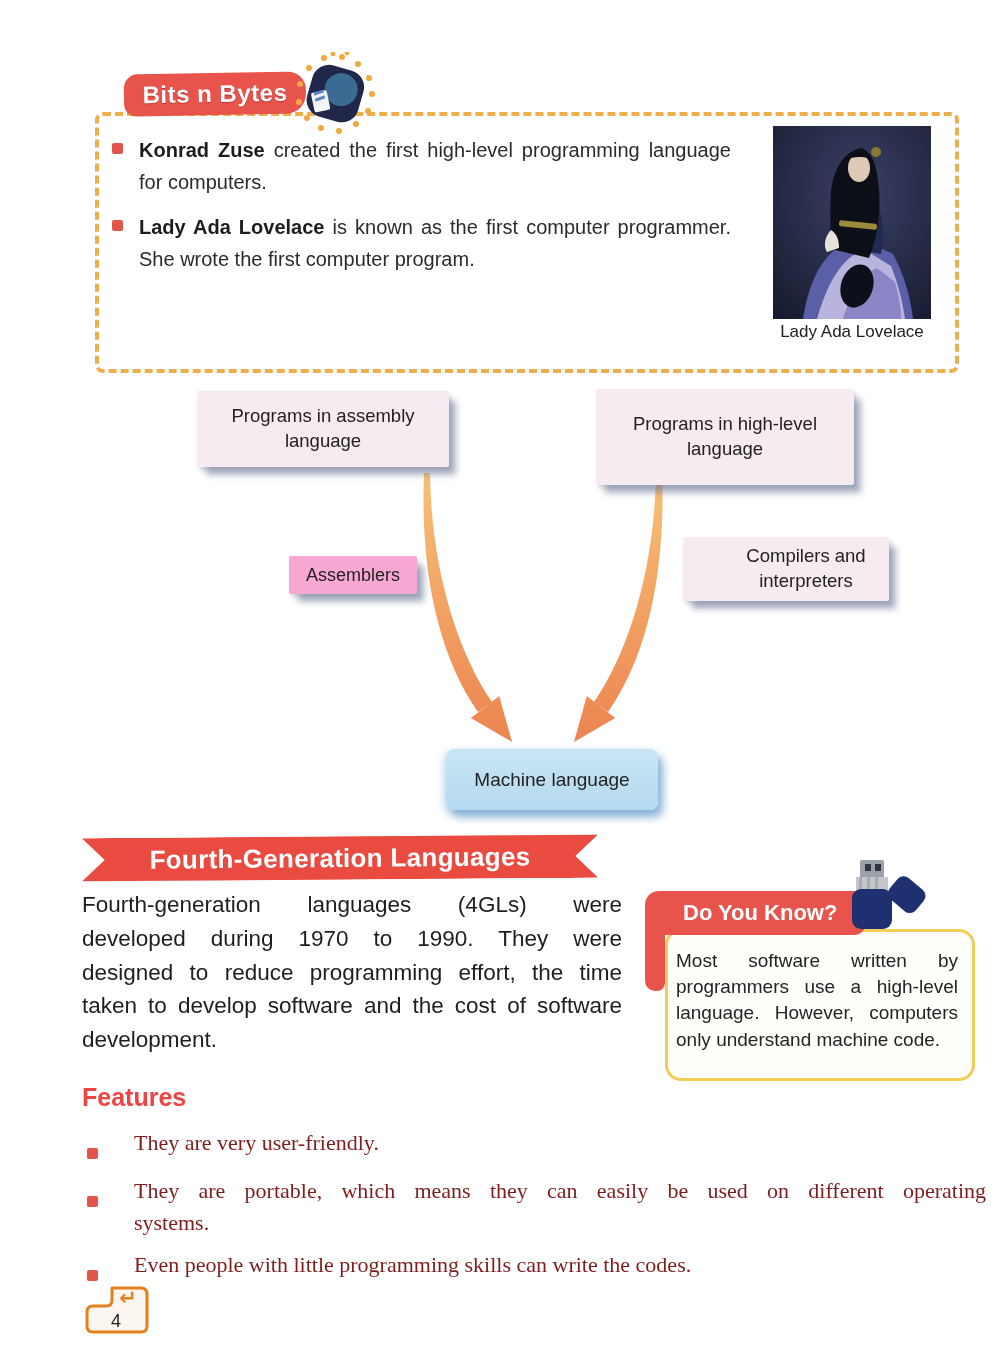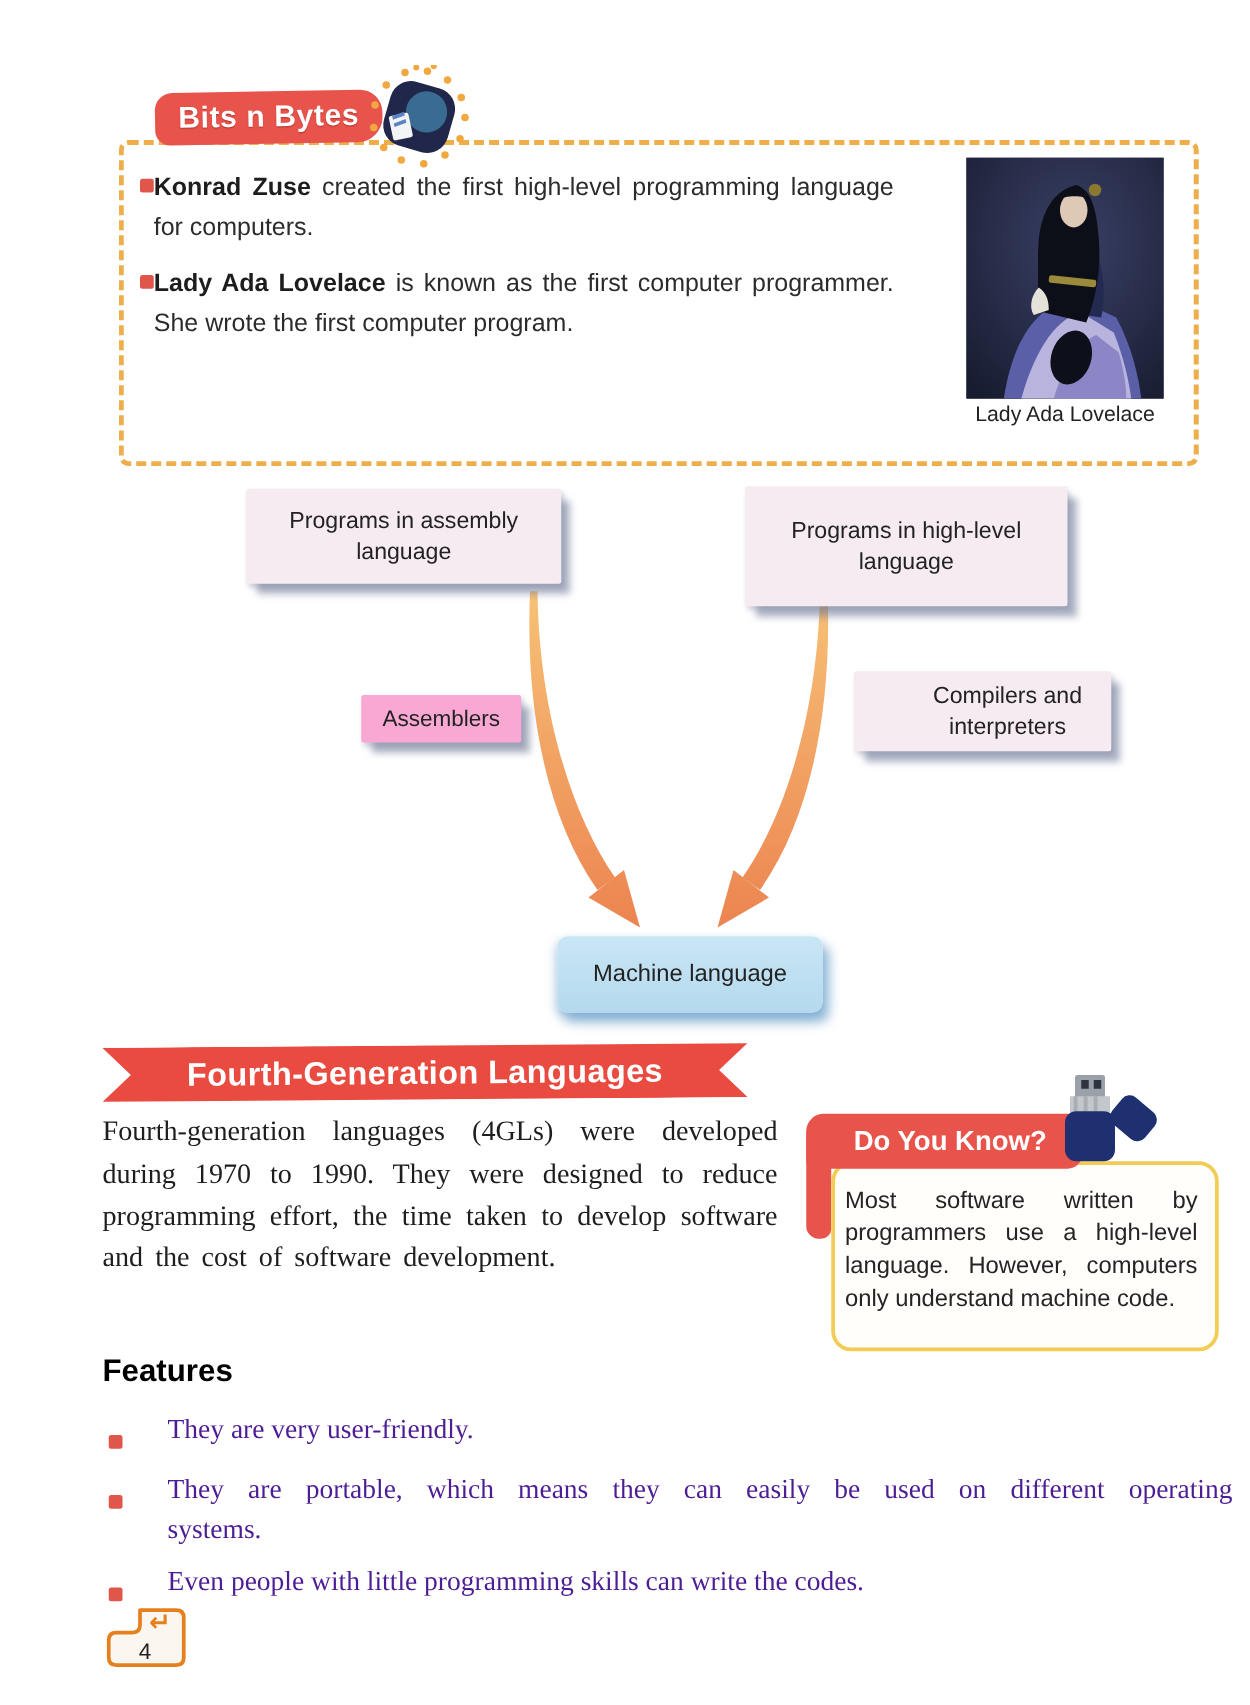--- a/index.html
+++ b/index.html
@@ -11,21 +11,21 @@
   .badge-bits{left:124px;top:73px;width:182px;height:42px;background:#e8544b;
     border-radius:14px 18px 20px 12px;transform:rotate(-1deg);
     display:flex;align-items:center;justify-content:center;z-index:3;}
   .badge-bits span{color:#fff;font-weight:bold;font-size:24px;letter-spacing:.5px;
     text-shadow:0 1px 1px rgba(120,20,20,.4);}
 
   
   .dashed-box{left:95px;top:112px;width:856px;height:253px;border:4px dashed #efae4c;
     border-radius:8px;z-index:1;}
   .bits-list{left:112px;top:134px;width:648px;z-index:2;}
-  .b-item{display:flex;margin-bottom:13px;}
+  .b-item{display:flex;gap:16px;margin-bottom:13px;}
   .sq{flex:0 0 11px;width:11px;height:11px;background:#e0564a;border-radius:2px;margin-top:9px;}
   .b-text{font-size:20px;line-height:1.6;text-align:justify;color:#2b2b2b;width:592px;}
   .b-text b{font-weight:bold;color:#1d1d1d;}
 
   
   .ada-fig{left:773px;top:126px;width:158px;height:193px;z-index:2;}
   .ada-cap{left:757px;top:322px;width:190px;text-align:center;font-size:17px;color:#222;z-index:2;}
 
   
   .dbox{display:flex;align-items:center;justify-content:center;text-align:center;
@@ -41,38 +41,38 @@
     box-shadow:5px 7px 9px rgba(115,165,205,.8),-2px 3px 8px rgba(140,180,215,.5);}
   .arrows-svg{left:0;top:0;width:1000px;height:850px;pointer-events:none;z-index:1;}
 
   
   .banner{left:82px;top:836px;width:516px;height:44px;background:#ea4b41;
     transform:rotate(-.5deg);
     clip-path:polygon(0% 0%,100% 2%,95.6% 50%,100% 100%,0% 98%,4.4% 50%);
     display:flex;align-items:center;justify-content:center;z-index:2;}
   .banner span{color:#fff;font-weight:bold;font-size:26px;letter-spacing:.3px;}
 
-  .para{left:82px;top:888px;width:540px;font-family:Liberation Serif, serif;
+  .para{left:82px;top:888px;width:540px;font-family:Liberation Sans, sans-serif;
     font-size:22.5px;line-height:1.5;text-align:justify;word-spacing:4px;color:#1e1e1e;}
 
   
   .dyk-strip{left:645px;top:905px;width:20px;height:86px;background:#e8544b;
     border-radius:0 0 8px 10px;z-index:1;}
   .dyk-tab{left:645px;top:891px;width:205px;height:44px;background:#e8544b;
     border-radius:14px 12px 12px 6px;display:flex;align-items:center;z-index:3;padding-left:16px;}
   .dyk-tab span{color:#fff;font-weight:bold;font-size:22px;padding-left:22px;}
   .dyk-box{left:665px;top:929px;width:310px;height:152px;background:#fffefb;
     border:3px solid #f2cd55;border-radius:16px;z-index:2;box-sizing:border-box;
     padding:16px 14px 10px 8px;}
   .dyk-text{font-size:19px;line-height:1.38;text-align:justify;color:#242424;}
   .usb-svg{left:830px;top:858px;width:102px;height:80px;z-index:4;}
 
   
-  .features-h{left:82px;top:1083px;font-size:25px;font-weight:bold;color:#000000;}
-  .feat{font-family:"Liberation Serif",serif;font-size:22px;line-height:1.45;color:#4c1d95;}
+  .features-h{left:82px;top:1083px;font-size:25px;font-weight:bold;color:#ef4444;}
+  .feat{font-family:"Liberation Serif",serif;font-size:22px;line-height:1.45;color:#7f1d1d;}
   .f2{text-align:justify;word-spacing:10px;}
 
   .pagekey{left:84px;top:1285px;width:66px;height:50px;z-index:2;}
 </style>
 </head>
 <body>
 
 <div id="page">
 
   <div class="abs badge-bits">

